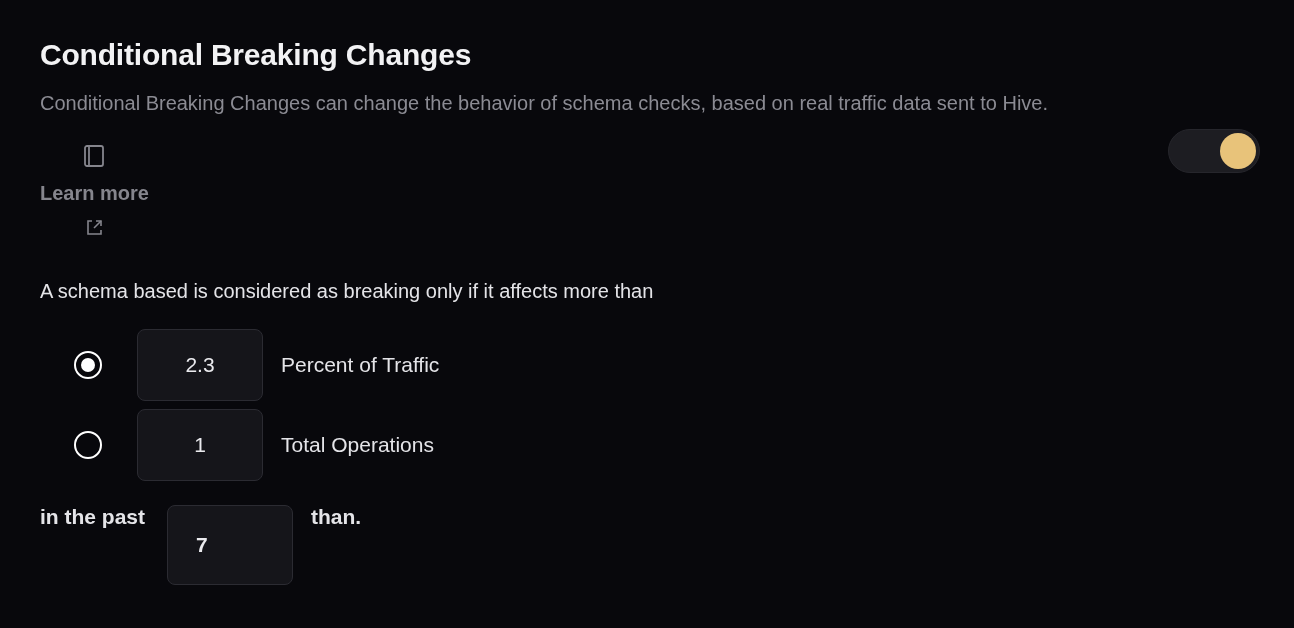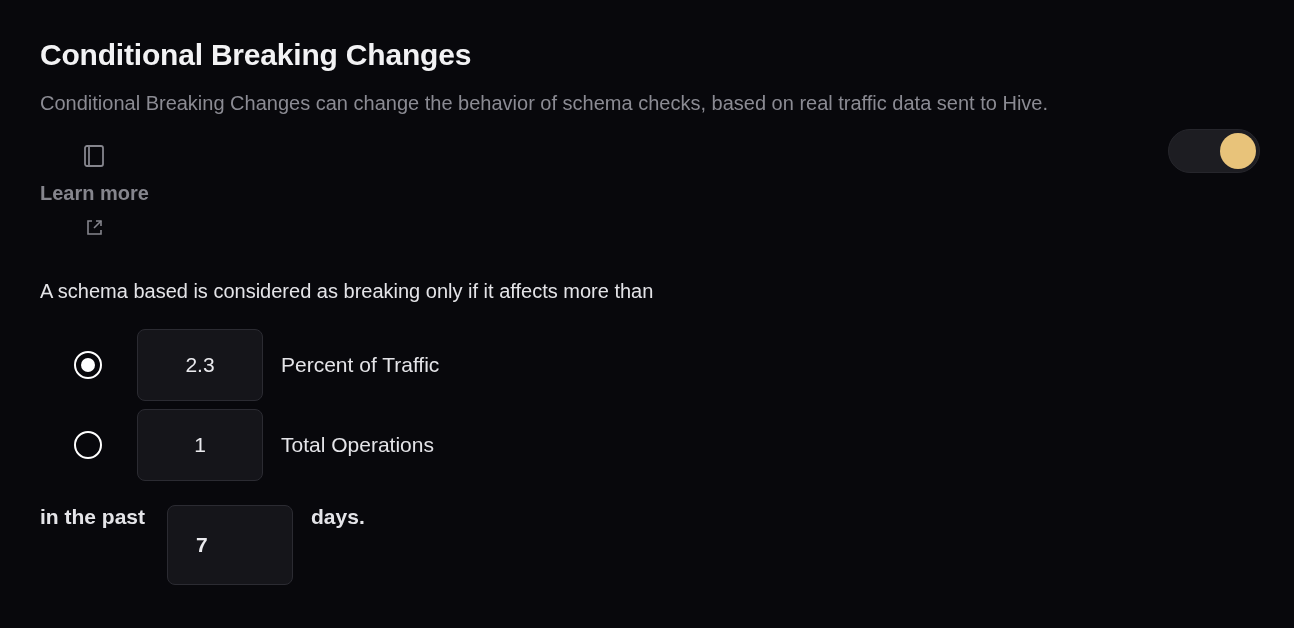--- a/index.html
+++ b/index.html
@@ -194,16 +194,16 @@
       <div class="radio"></div>
       <div class="num-box">1</div>
       <div class="unit-label">Total Operations</div>
     </div>
 
   </div>
 
   <div class="past-row">
     <span class="lead">in the past</span>
     <div class="num-box">7</div>
-    <span class="trail">days.</span>
+    <span class="trail">than.</span>
   </div>
 
 </div>
 
 </body></html>

